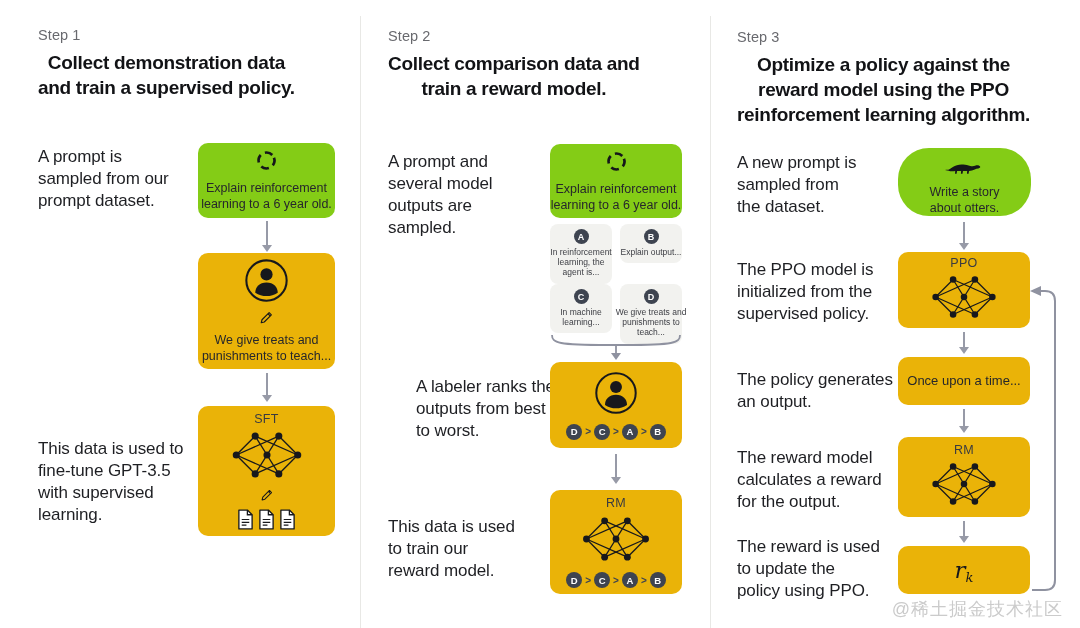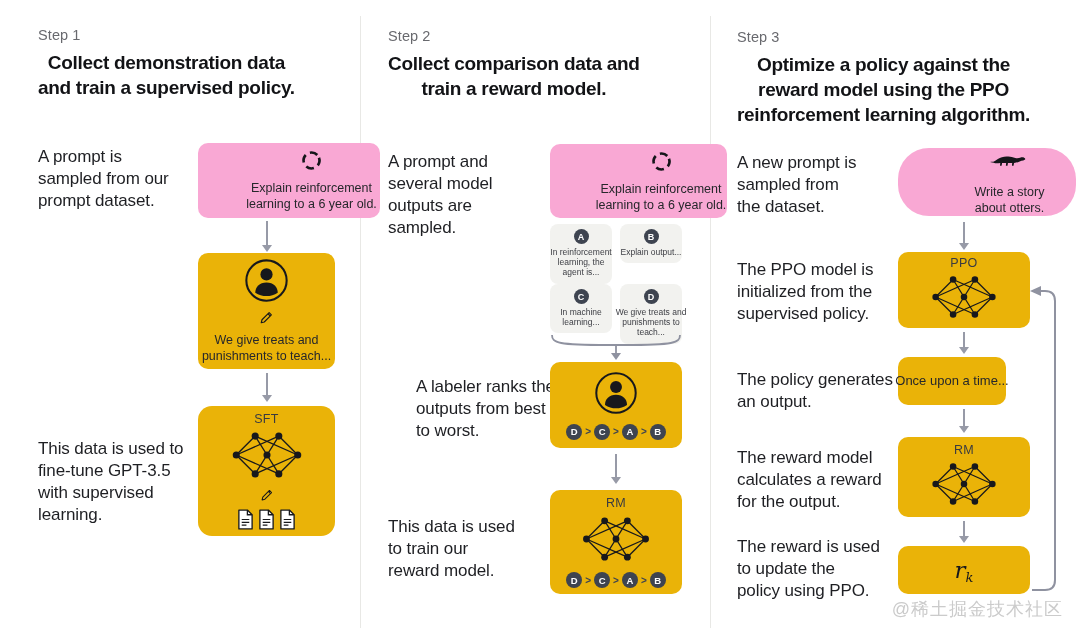--- a/index.html
+++ b/index.html
@@ -7,21 +7,21 @@
     position:relative;width:1080px;height:628px;background:#ffffff;overflow:hidden;
     font-family:"Liberation Sans",sans-serif;color:#1b1c1f;
   }
   .abs{position:absolute;}
   .pre{white-space:pre;}
   .divider{position:absolute;top:16px;height:612px;width:1px;background:#e8e8e5;}
   .step-label{font-size:14.5px;color:#68696e;letter-spacing:.1px;}
   .step-title{font-size:19px;font-weight:bold;color:#121316;line-height:1.32;letter-spacing:-.3px;text-align:center;}
   .caption{font-size:17px;color:#1e1f23;line-height:1.3;letter-spacing:-.1px;}
   .box{position:absolute;border-radius:10px;display:flex;flex-direction:column;align-items:center;}
-  .greenbox{background:#f9a8d4;padding-left:45px;}
+  .greenbox{background:#84cc16;}
   .graybox{background:#eab308;}
   .boxtext{font-size:12.5px;line-height:1.28;color:#26272b;text-align:center;white-space:pre;}
   .modlabel{font-size:12.5px;color:#3a3b40;letter-spacing:.3px;}
   .varrow{position:absolute;width:12px;display:flex;flex-direction:column;align-items:center;}
   .varrow .shaft{width:2px;flex:1;background:#979aa7;}
   .varrow .head{width:0;height:0;border-left:5px solid transparent;border-right:5px solid transparent;border-top:7px solid #979aa7;}
   .minibox{position:absolute;width:62px;border-radius:8px;background:#f2f2ef;display:flex;flex-direction:column;align-items:center;padding:5px 2px 6px;box-sizing:border-box;}
   .minicircle{width:15px;height:15px;border-radius:50%;background:#3e4450;color:#fff;font-size:9px;font-weight:bold;
     display:flex;align-items:center;justify-content:center;margin-bottom:3px;}
   .minitext{font-size:8.5px;line-height:1.2;color:#3f4046;text-align:center;white-space:pre;}
@@ -88,21 +88,21 @@
     </span>
     <div class="boxtext">We give treats and
 punishments to teach...</div>
   </div>
 
   <div class="varrow" style="left:261px;top:373px;height:29px;">
       <div class="shaft"></div>
       <div class="head"></div>
     </div>
 
-  <div class="box graybox" style="left:198px;top:406px;width:137px;height:130px;justify-content:center;gap:3px;border-radius:14px;">
+  <div class="box graybox" style="left:198px;top:406px;width:137px;height:130px;justify-content:center;gap:3px;">
     <div class="modlabel">SFT</div>
     <span>
       <svg viewBox="0 0 96 66" width="78" height="52">
         <g stroke="#17181c" stroke-width="1.7">
           <line x1="33" y1="9" x2="9" y2="33"></line>
             <line x1="33" y1="9" x2="48" y2="33"></line>
             <line x1="33" y1="9" x2="87" y2="33"></line>
           <line x1="63" y1="9" x2="9" y2="33"></line>
             <line x1="63" y1="9" x2="48" y2="33"></line>
             <line x1="63" y1="9" x2="87" y2="33"></line>
@@ -286,21 +286,21 @@
 supervised policy.</div>
   <div class="abs caption pre" style="left:737px;top:369px;">The policy generates
 an output.</div>
   <div class="abs caption pre" style="left:737px;top:447px;">The reward model
 calculates a reward
 for the output.</div>
   <div class="abs caption pre" style="left:737px;top:536px;">The reward is used
 to update the
 policy using PPO.</div>
 
-  <div class="box greenbox" style="left:898px;top:148px;width:133px;height:68px;justify-content:space-between;gap:3px;border-radius:31px;">
+  <div class="box greenbox" style="left:898px;top:148px;width:133px;height:68px;justify-content:flex-end;gap:3px;border-radius:31px;">
     <span>
       <svg viewBox="0 0 52 26" width="42" height="21">
         <path fill="#15161a" d="M2,17 c4,0.5 6,-1.5 9,-3.5 c3.5,-2.3 8,-3.5 13,-3 c3,0.3 5.5,1 8.5,1.8 c2,0.5 4.5,0.4 6,-0.3 c2.5,-1.2 5,-0.5 6,0.8 c1,1.3 0,2.2 -2,2.6 c-1.5,0.3 -3,0.4 -4.5,1.2 c-2,1 -4.5,1.7 -7,1.9 l-0.6,3.5 h-2 l0.3,-3.4 h-5.2 l-0.6,3.4 h-2 l0.3,-3.4 h-5 l-0.6,3.4 h-2 l0.3,-3.5 c-2.5,0.3 -5.5,0.8 -8,-0.2 c-1.5,-0.6 -3,-0.8 -3.9,-0.7 z"></path>
       </svg>
     </span>
     <div class="boxtext">Write a story
 about otters.</div>
   </div>
 
   <div class="varrow" style="left:958px;top:222px;height:28px;">
@@ -337,21 +337,21 @@
         </g>
       </svg>
     </span>
   </div>
 
   <div class="varrow" style="left:958px;top:332px;height:22px;">
       <div class="shaft"></div>
       <div class="head"></div>
     </div>
 
-  <div class="box graybox" style="left:898px;top:357px;width:108px;height:48px;justify-content:center;">
+  <div class="box graybox" style="left:898px;top:357px;width:132px;height:48px;justify-content:center;">
     <div class="boxtext" style="font-size:13px;">Once upon a time...</div>
   </div>
 
   <div class="varrow" style="left:958px;top:409px;height:24px;">
       <div class="shaft"></div>
       <div class="head"></div>
     </div>
 
   <div class="box graybox" style="left:898px;top:437px;width:132px;height:80px;justify-content:center;gap:3px;">
     <div class="modlabel">RM</div>

